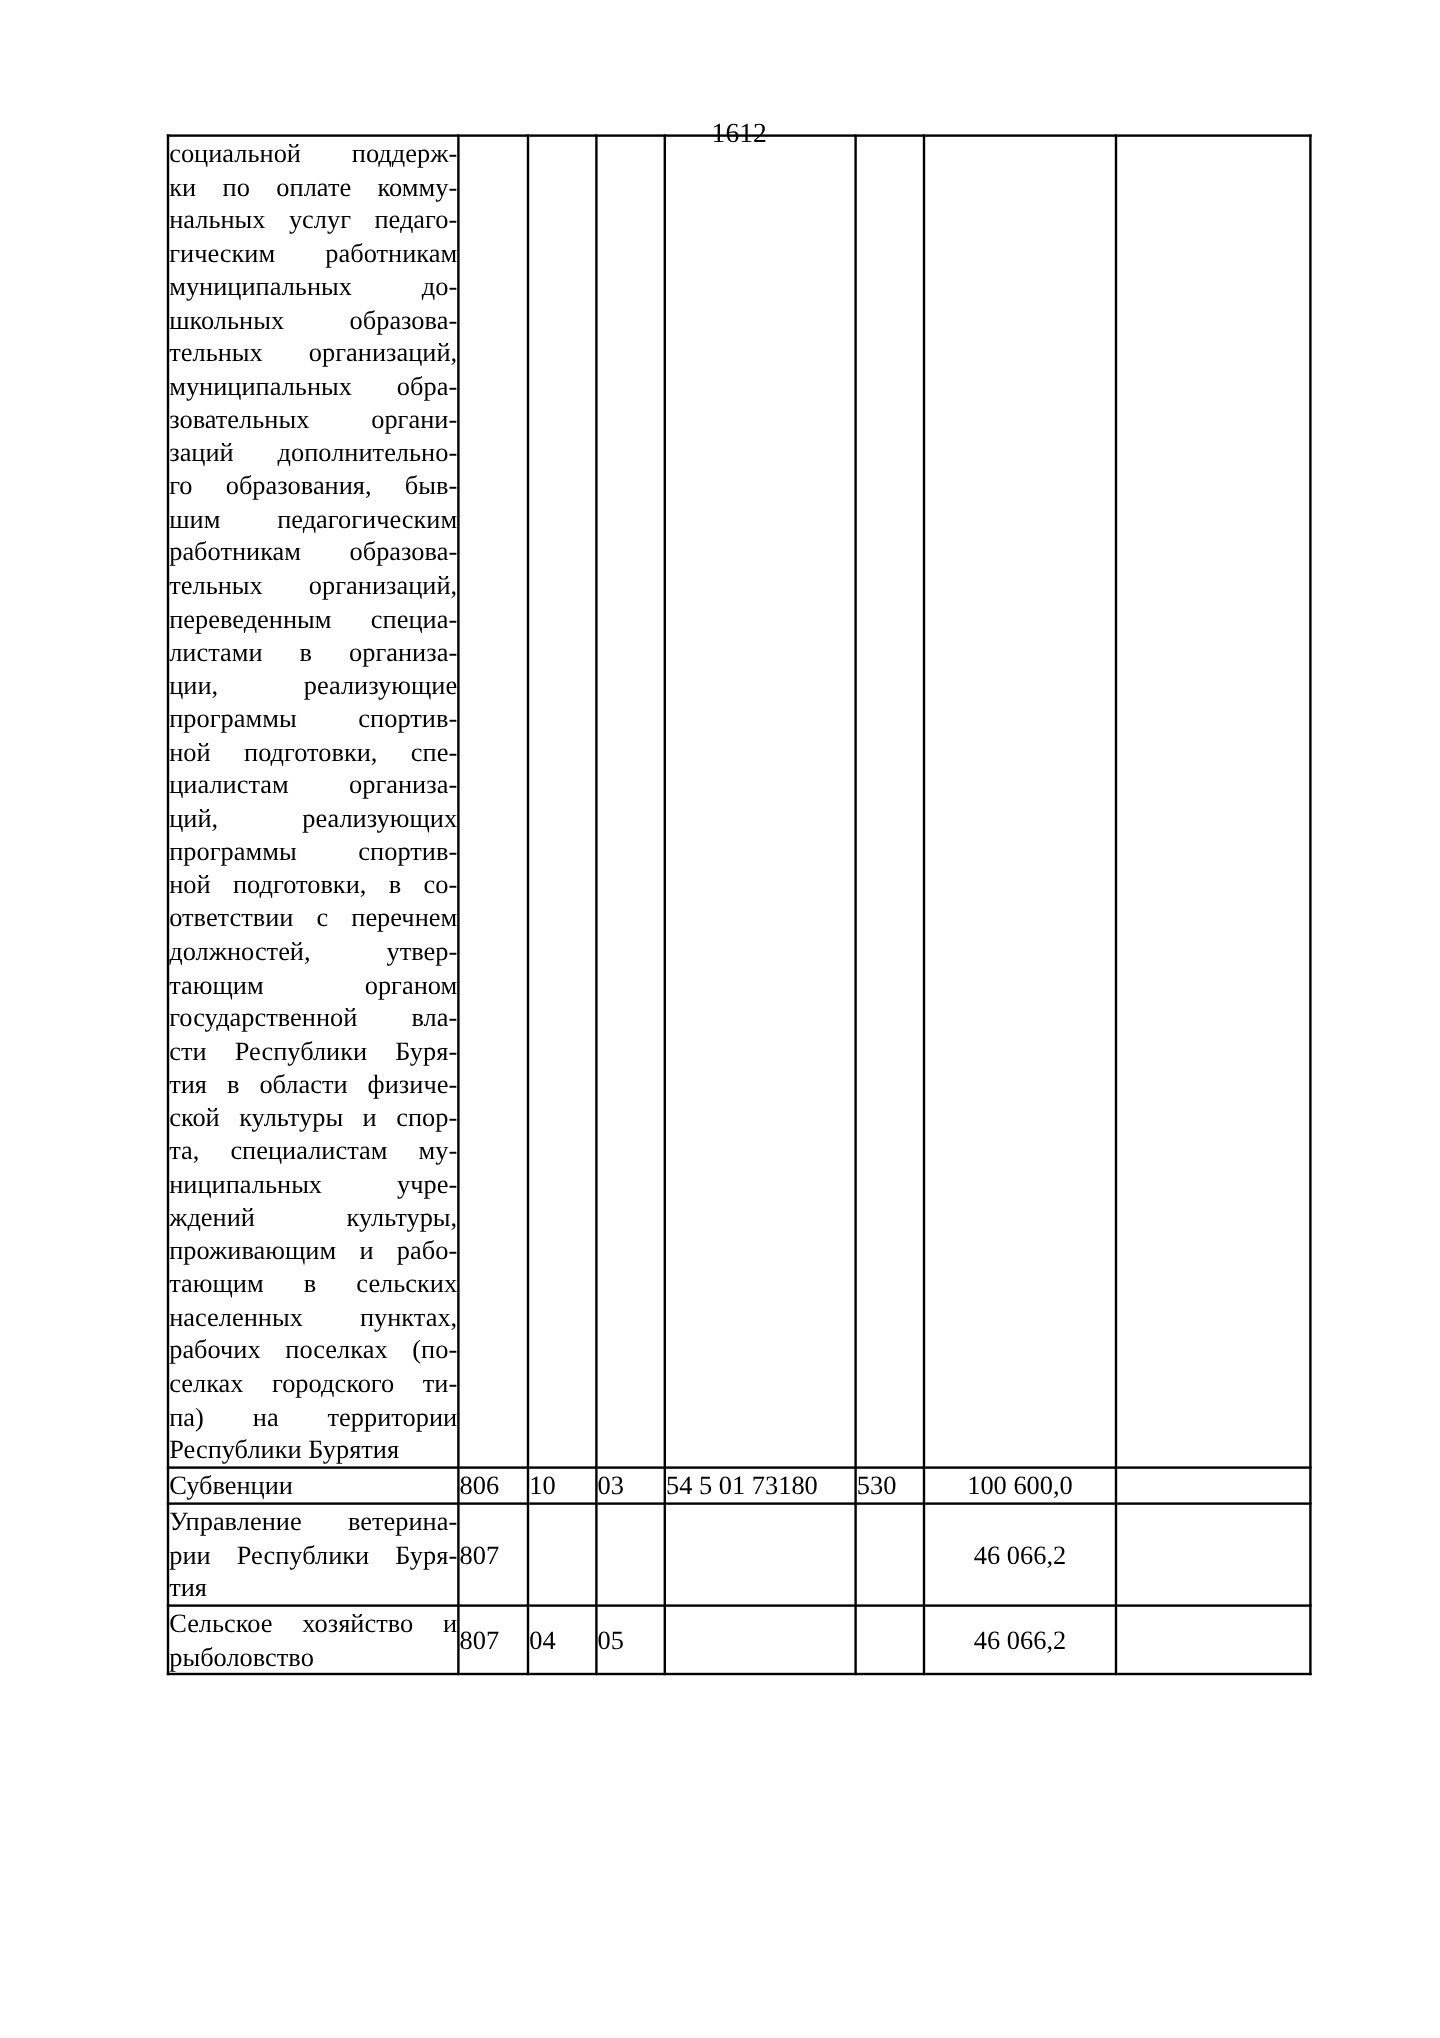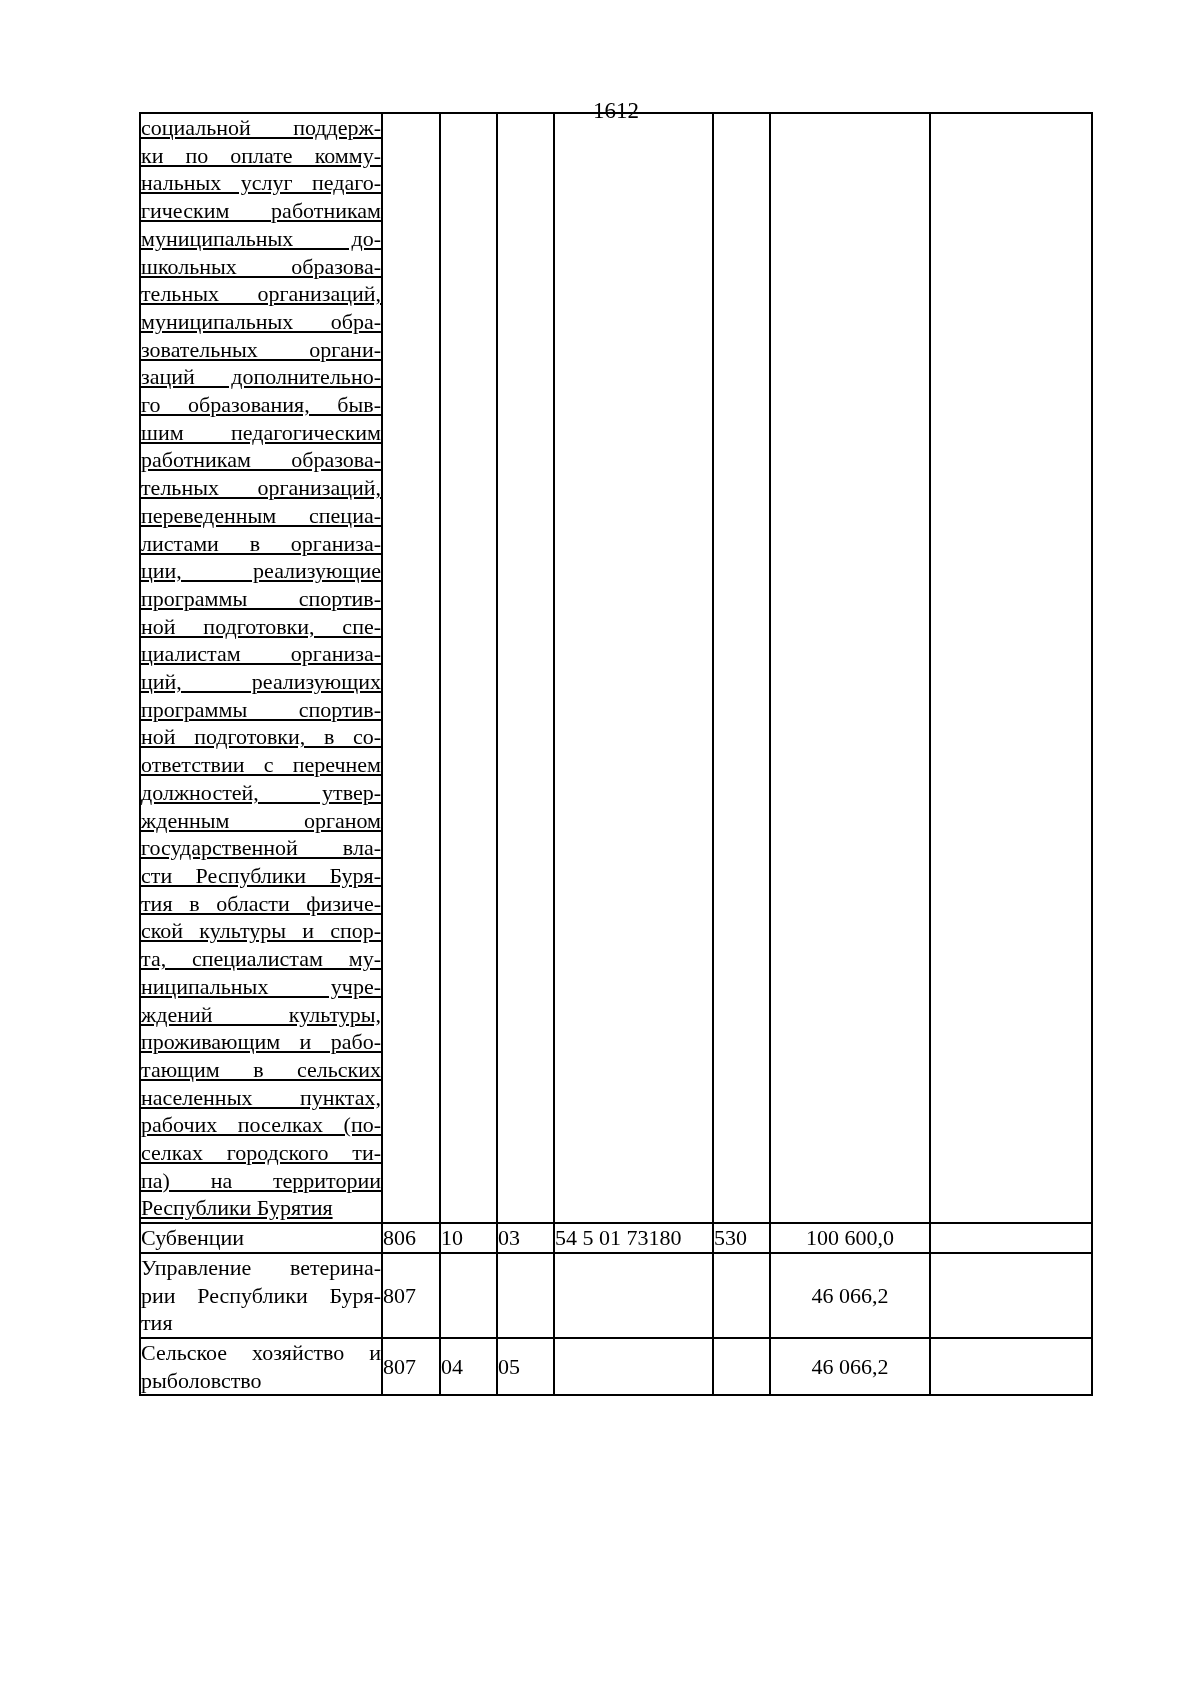--- a/index.html
+++ b/index.html
@@ -74,21 +74,21 @@
       <col style="width: 242px;">
       <col style="width: 58px;">
       <col style="width: 57px;">
       <col style="width: 57px;">
       <col style="width: 159px;">
       <col style="width: 57px;">
       <col style="width: 160px;">
       <col style="width: 162px;">
     </colgroup>
   <tbody id="tbody">
-      <tr style="height: 820px; text-decoration: underline;">
+      <tr style="height: 820px;">
         <td class="name">
           <div class="line j">социальной поддерж-</div>
           <div class="line j">ки по оплате комму-</div>
           <div class="line j">нальных услуг педаго-</div>
           <div class="line j">гическим работникам</div>
           <div class="line j">муниципальных до-</div>
           <div class="line j">школьных образова-</div>
           <div class="line j">тельных организаций,</div>
           <div class="line j">муниципальных обра-</div>
           <div class="line j">зовательных органи-</div>
@@ -101,21 +101,21 @@
           <div class="line j">листами в организа-</div>
           <div class="line j">ции, реализующие</div>
           <div class="line j">программы спортив-</div>
           <div class="line j">ной подготовки, спе-</div>
           <div class="line j">циалистам организа-</div>
           <div class="line j">ций, реализующих</div>
           <div class="line j">программы спортив-</div>
           <div class="line j">ной подготовки, в со-</div>
           <div class="line j">ответствии с перечнем</div>
           <div class="line j">должностей, утвер-</div>
-          <div class="line j">жденным органом</div>
+          <div class="line j">тающим органом</div>
           <div class="line j">государственной вла-</div>
           <div class="line j">сти Республики Буря-</div>
           <div class="line j">тия в области физиче-</div>
           <div class="line j">ской культуры и спор-</div>
           <div class="line j">та, специалистам му-</div>
           <div class="line j">ниципальных учре-</div>
           <div class="line j">ждений культуры,</div>
           <div class="line j">проживающим и рабо-</div>
           <div class="line j">тающим в сельских</div>
           <div class="line j">населенных пунктах,</div>

